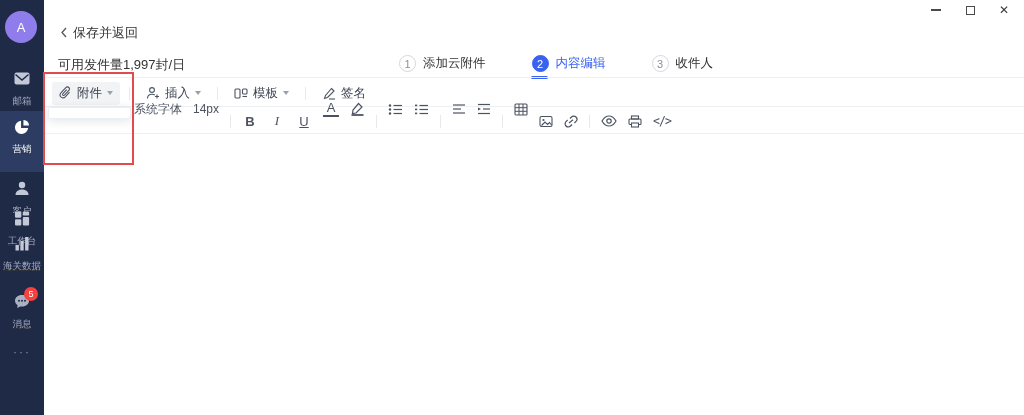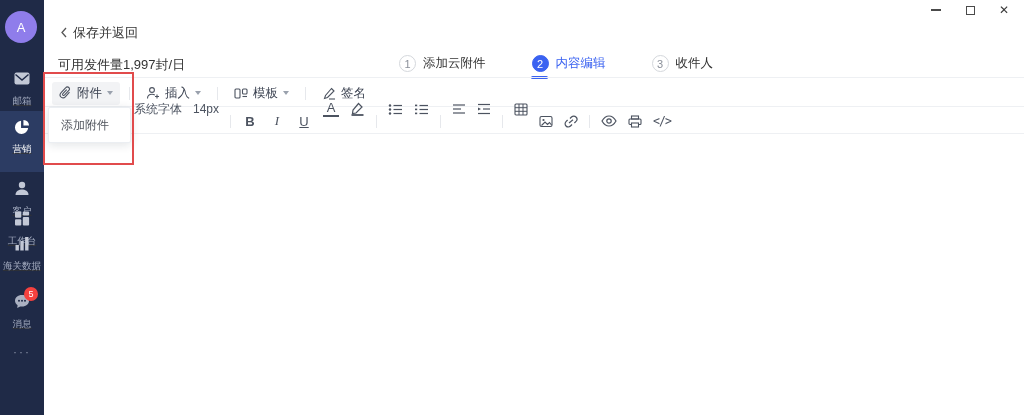--- a/index.html
+++ b/index.html
@@ -359,16 +359,15 @@
         <rect x="3.5" y="8" width="7" height="4" fill="#fff" stroke="#4c5360" stroke-width="1.1"></rect>
       </svg>
   </span>
   <span class="code-glyph">&lt;/&gt;</span>
 </div>
 <div class="divider d3"></div>
 
 <div class="editor-canvas"></div>
 
 <div class="dropdown">
-  <div class="dropdown-item">添加附件</div>
 </div>
 
 <div class="red-annotation"></div>
 
 </body></html>

